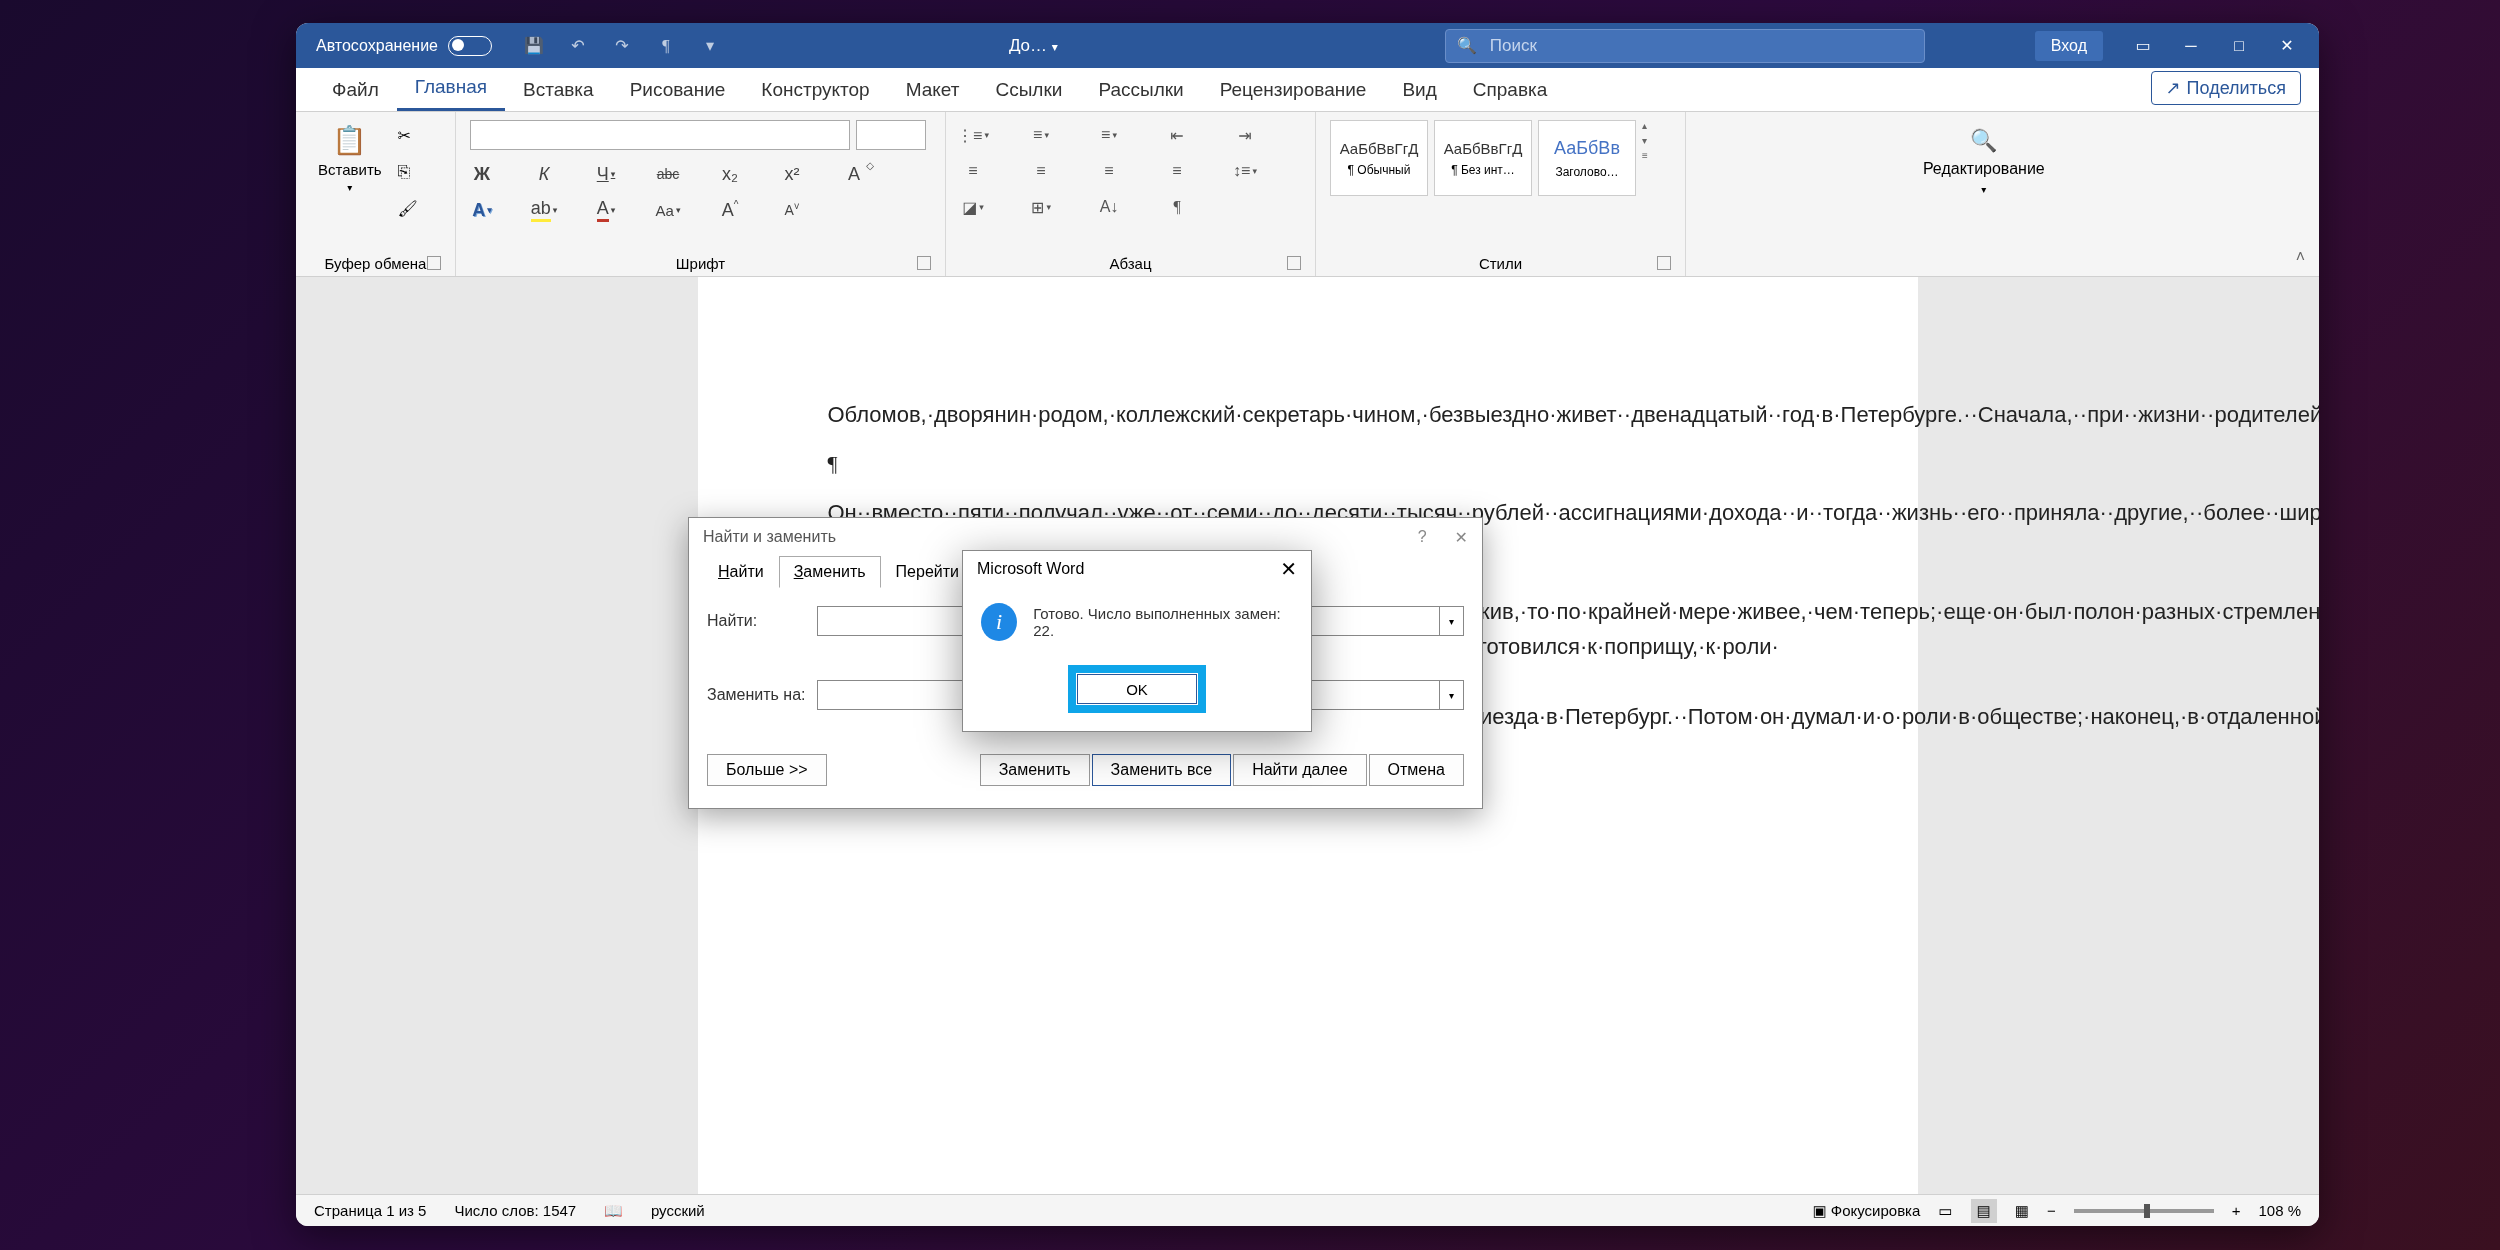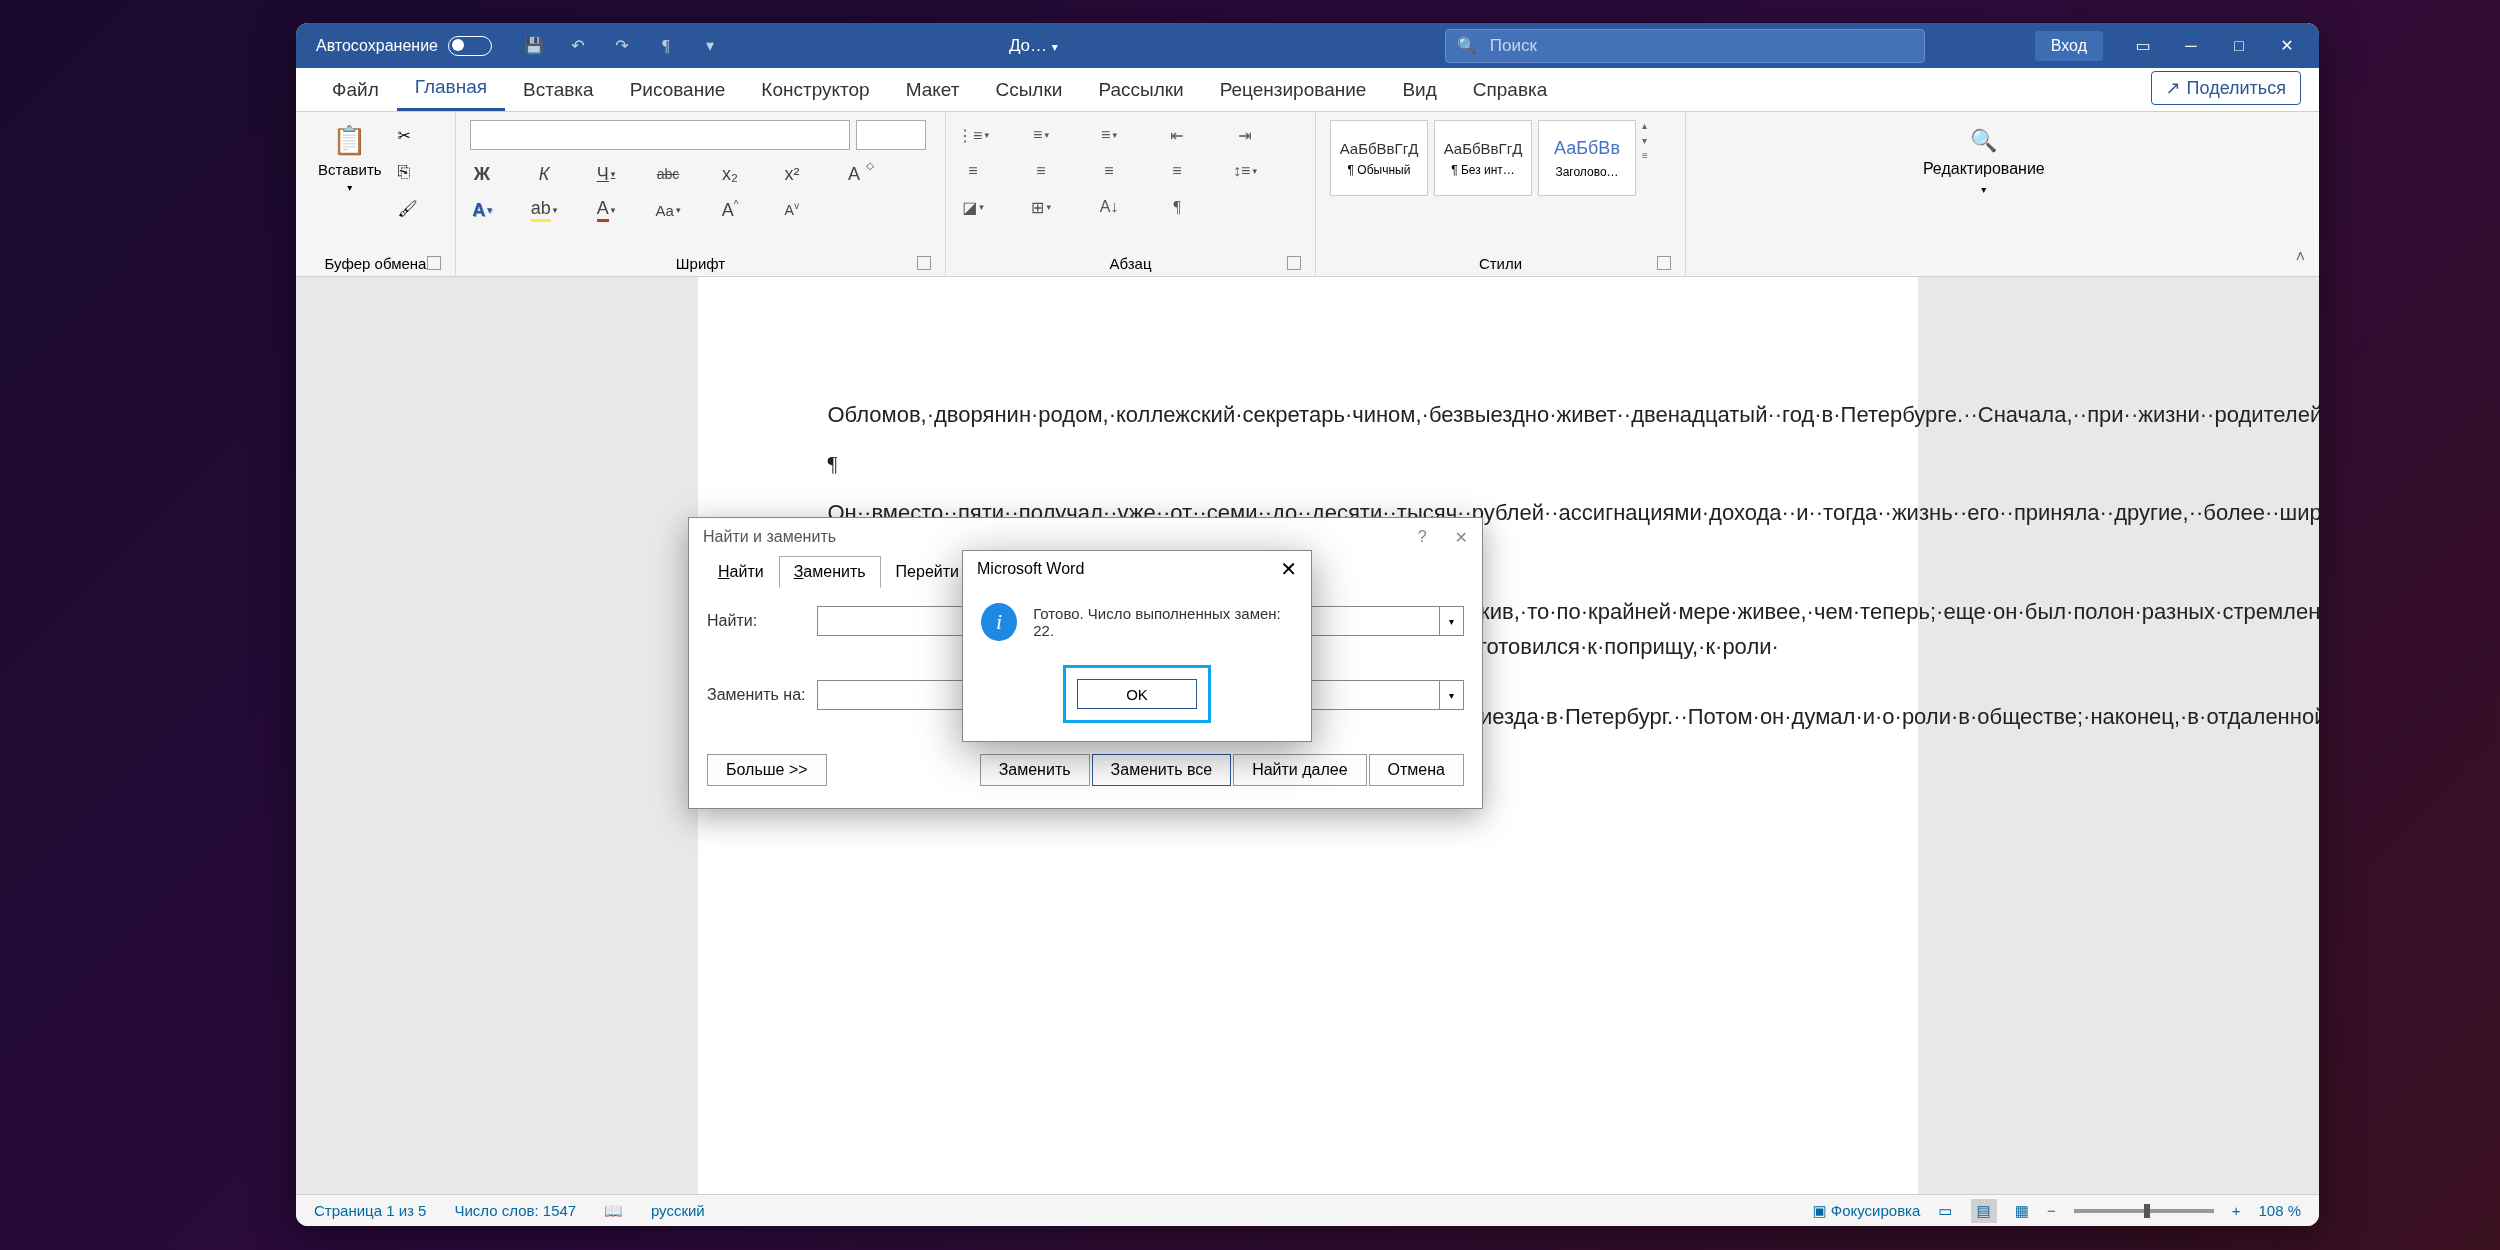--- a/index.html
+++ b/index.html
@@ -37,21 +37,21 @@
 .para-content { display: flex; flex-direction: column; gap: 14px; padding-top: 4px; }
 .para-row { display: flex; gap: 42px; }
 .pbtn { width: 26px; height: 22px; color: #555; display: flex; align-items: center; justify-content: center; }
 .styles-content { display: flex; gap: 6px; }
 .style-box { width: 98px; height: 76px; border: 1px solid #ccc; background: #fff; display: flex; flex-direction: column; align-items: center; justify-content: center; font-size: 12px; }
 .style-preview { font-size: 15px; color: #333; margin-bottom: 6px; }
 .style-box:nth-child(3) .style-preview { color: #4472c4; font-size: 18px; }
 .edit-btn { display: flex; flex-direction: column; align-items: center; gap: 6px; padding: 8px 20px; font-size: 16px; }
 .doc-area { flex: 1; background: #e8e8e8; overflow: hidden; position: relative; }
 .page { background: #fff; width: 1220px; margin: 0 auto; min-height: 100%; padding: 120px 130px; font-family: Georgia, serif; font-size: 22px; line-height: 1.6; color: #222; }
-.statusbar { height: 32px; background: #f5f5f5; border-top: 1px solid #d0d0d0; display: flex; align-items: center; padding: 0 18px; font-size: 15px; color: #0369a1; gap: 28px; }
+.statusbar { height: 32px; background: #f5f5f5; border-top: 1px solid #d0d0d0; display: flex; align-items: center; padding: 0 18px; font-size: 15px; color: #000000; gap: 28px; }
 .status-right { margin-left: auto; display: flex; align-items: center; gap: 18px; }
 .zoom-slider { width: 140px; height: 4px; background: #999; position: relative; }
 .zoom-slider::after { content: ''; position: absolute; left: 50%; top: -5px; width: 6px; height: 14px; background: #555; }
 
 .fr-dialog { position: absolute; left: 688px; top: 517px; width: 795px; background: #fff; border: 1px solid #888; box-shadow: 0 8px 30px rgba(0,0,0,0.35); }
 .fr-title { height: 38px; display: flex; align-items: center; padding: 0 14px; font-size: 16px; color: #555; }
 .fr-title-btns { margin-left: auto; display: flex; gap: 28px; color: #888; }
 .fr-tabs { display: flex; padding: 0 14px; font-size: 16px; }
 .fr-tab { padding: 6px 14px; border: 1px solid transparent; }
 .fr-tab.active { border: 1px solid #aaa; border-bottom-color: #fff; background: #fff; }
@@ -66,21 +66,21 @@
 .spacer { flex: 1; }
 
 .msgbox { position: absolute; left: 962px; top: 550px; width: 350px; background: #fff; border: 1px solid #888; box-shadow: 0 10px 40px rgba(0,0,0,0.4); }
 .msg-title { height: 36px; display: flex; align-items: center; padding: 0 14px; font-size: 16px; }
 .msg-close { margin-left: auto; font-size: 20px; }
 .msg-body { display: flex; align-items: center; gap: 16px; padding: 16px 18px; }
 .info-icon { width: 38px; height: 38px; background: #1e88e5; border-radius: 50%; color: #fff; display: flex; align-items: center; justify-content: center; font-size: 22px; font-style: italic; font-family: Georgia; }
 .msg-text { font-size: 15px; color: #333; }
 .msg-foot { display: flex; justify-content: center; padding: 8px 0 18px; }
 .ok-btn { width: 120px; height: 30px; border: 1px solid #2b579a; background: #fff; font-size: 15px; }
-.ok-highlight { border: 3px solid #0ea5e9; display: inline-block; padding: 11px; }
+.ok-highlight { border: 8px solid #0ea5e9; display: inline-block; padding: 1px; }
 .pilcrow { font-family: Georgia; }
 .underline-accent { border-bottom: 3px solid #e67e22; display: inline-block; }
 .underline-accent2 { border-bottom: 3px solid #c0392b; display: inline-block; }
 .caret-dd { font-size: 9px; margin-left: 2px; }
 </style>
 </head>
 <body>
 
 <div class="window">
 

